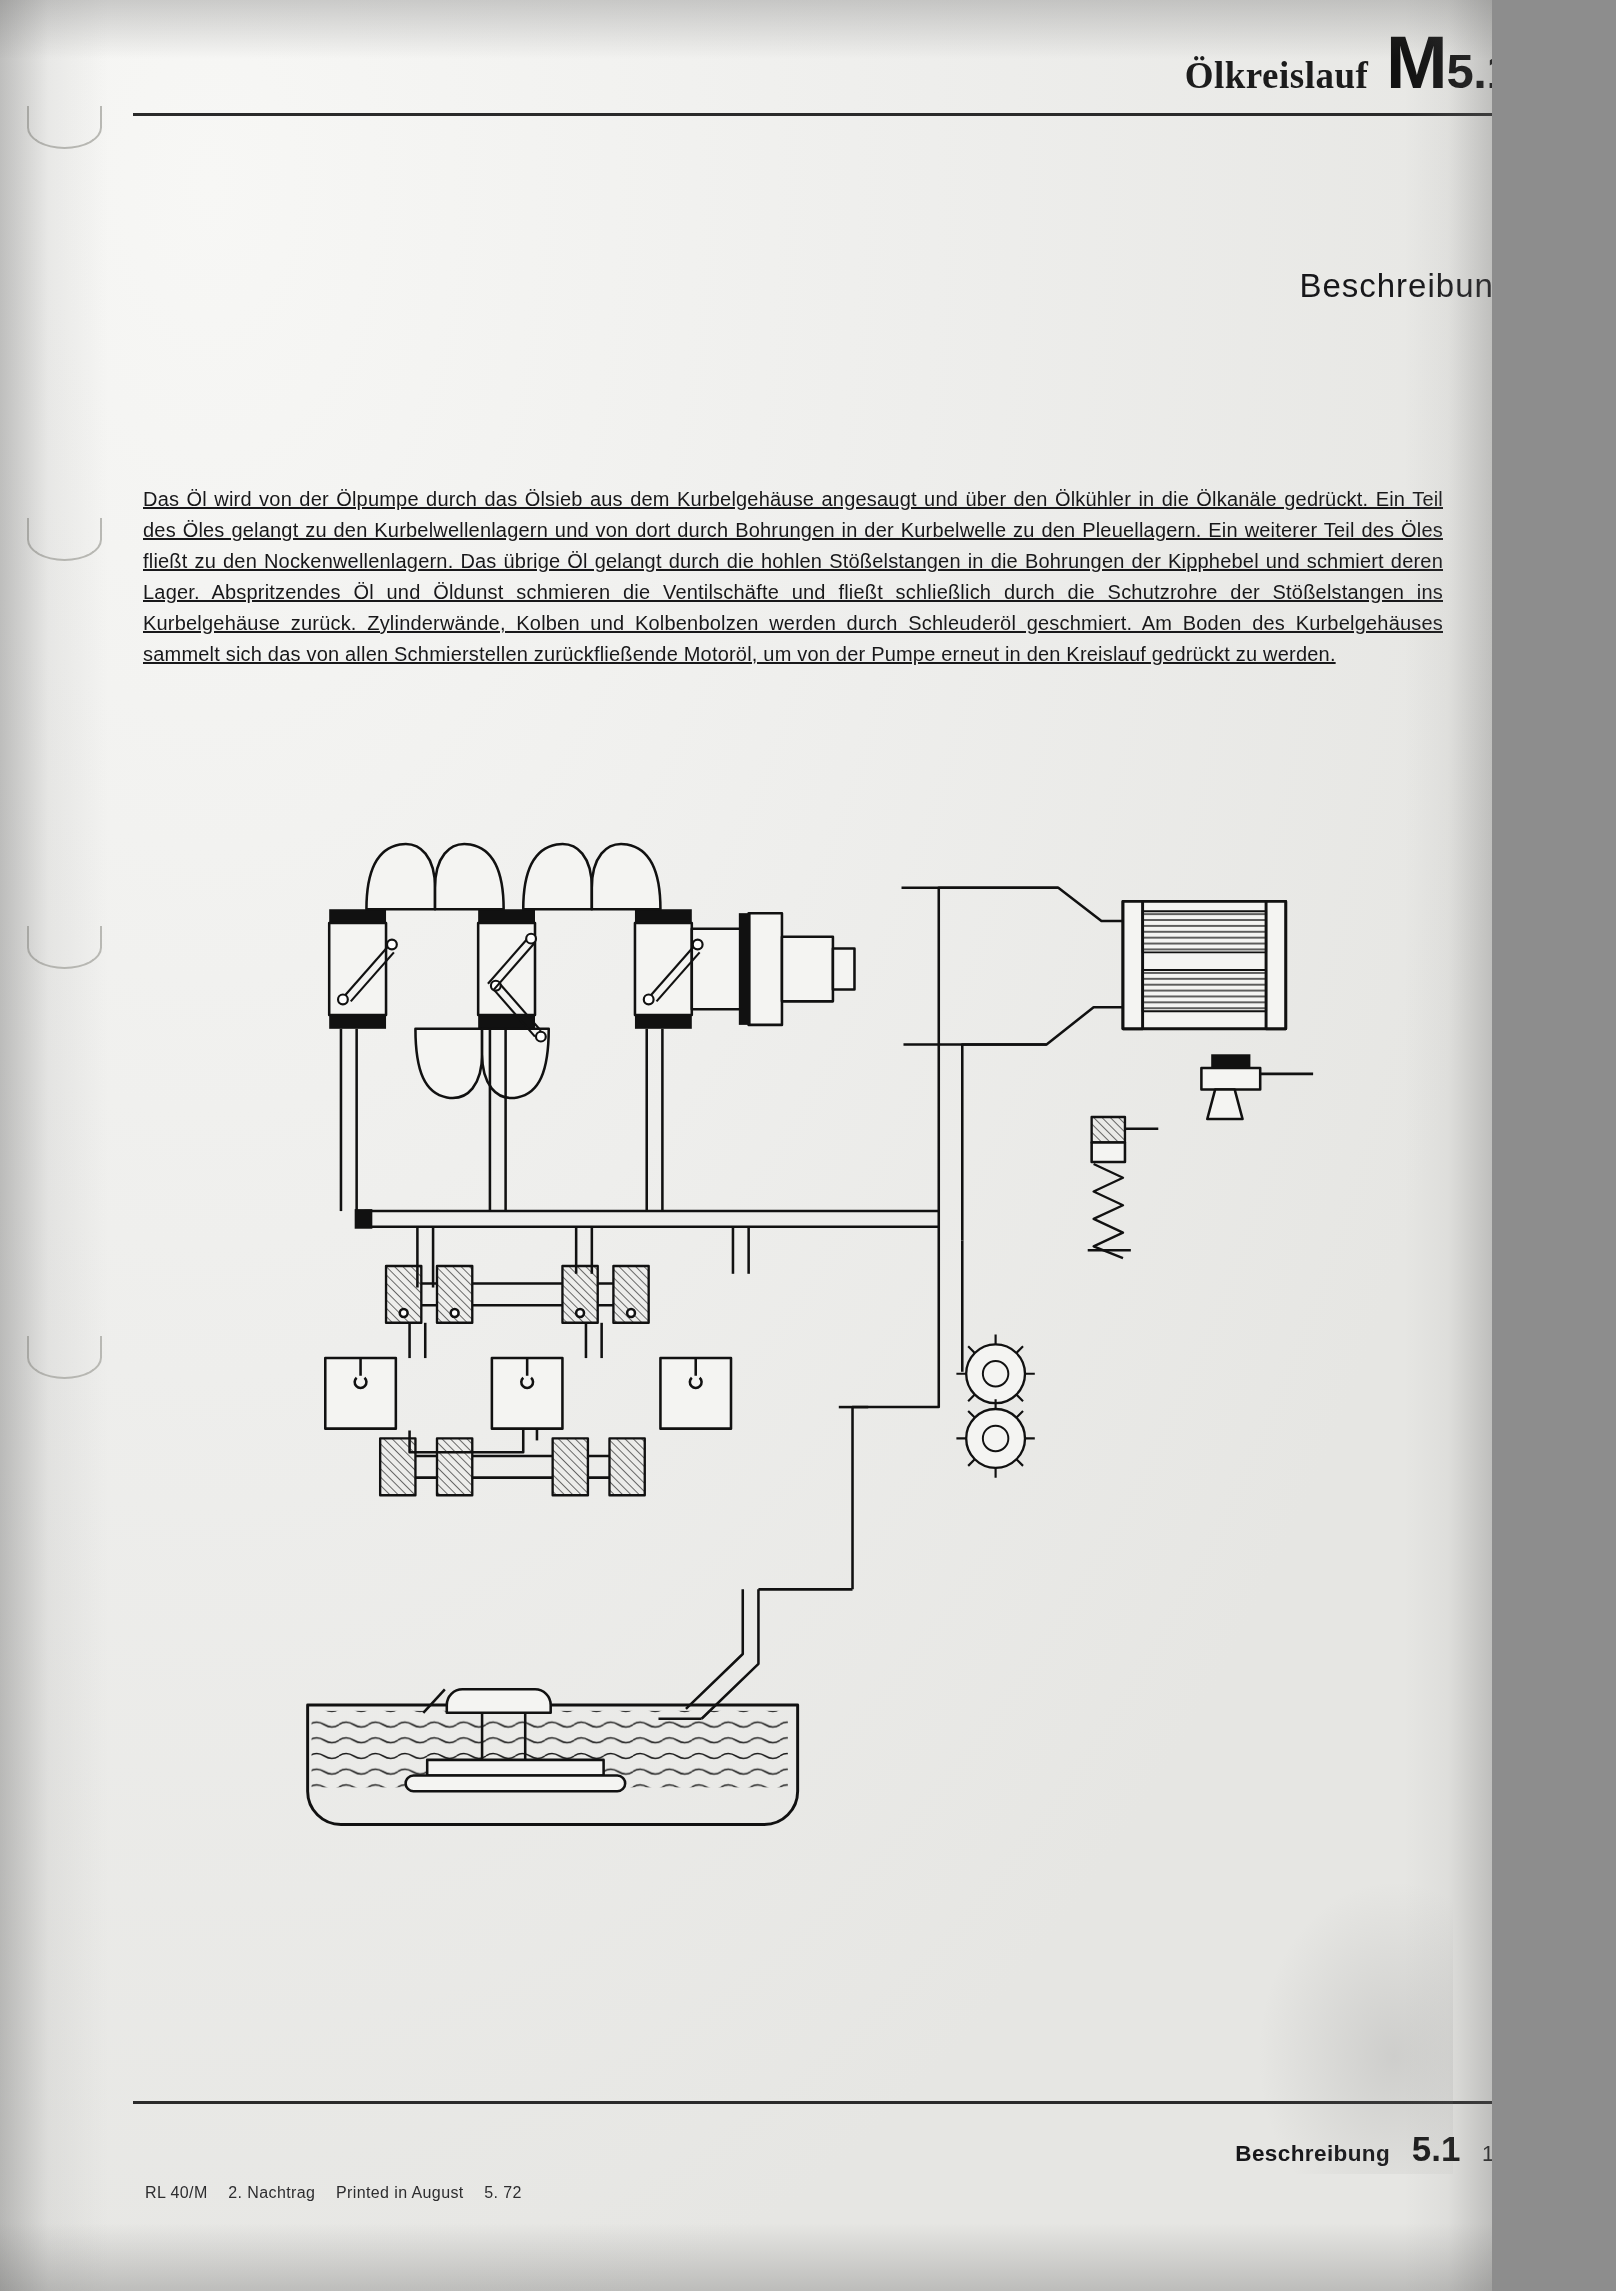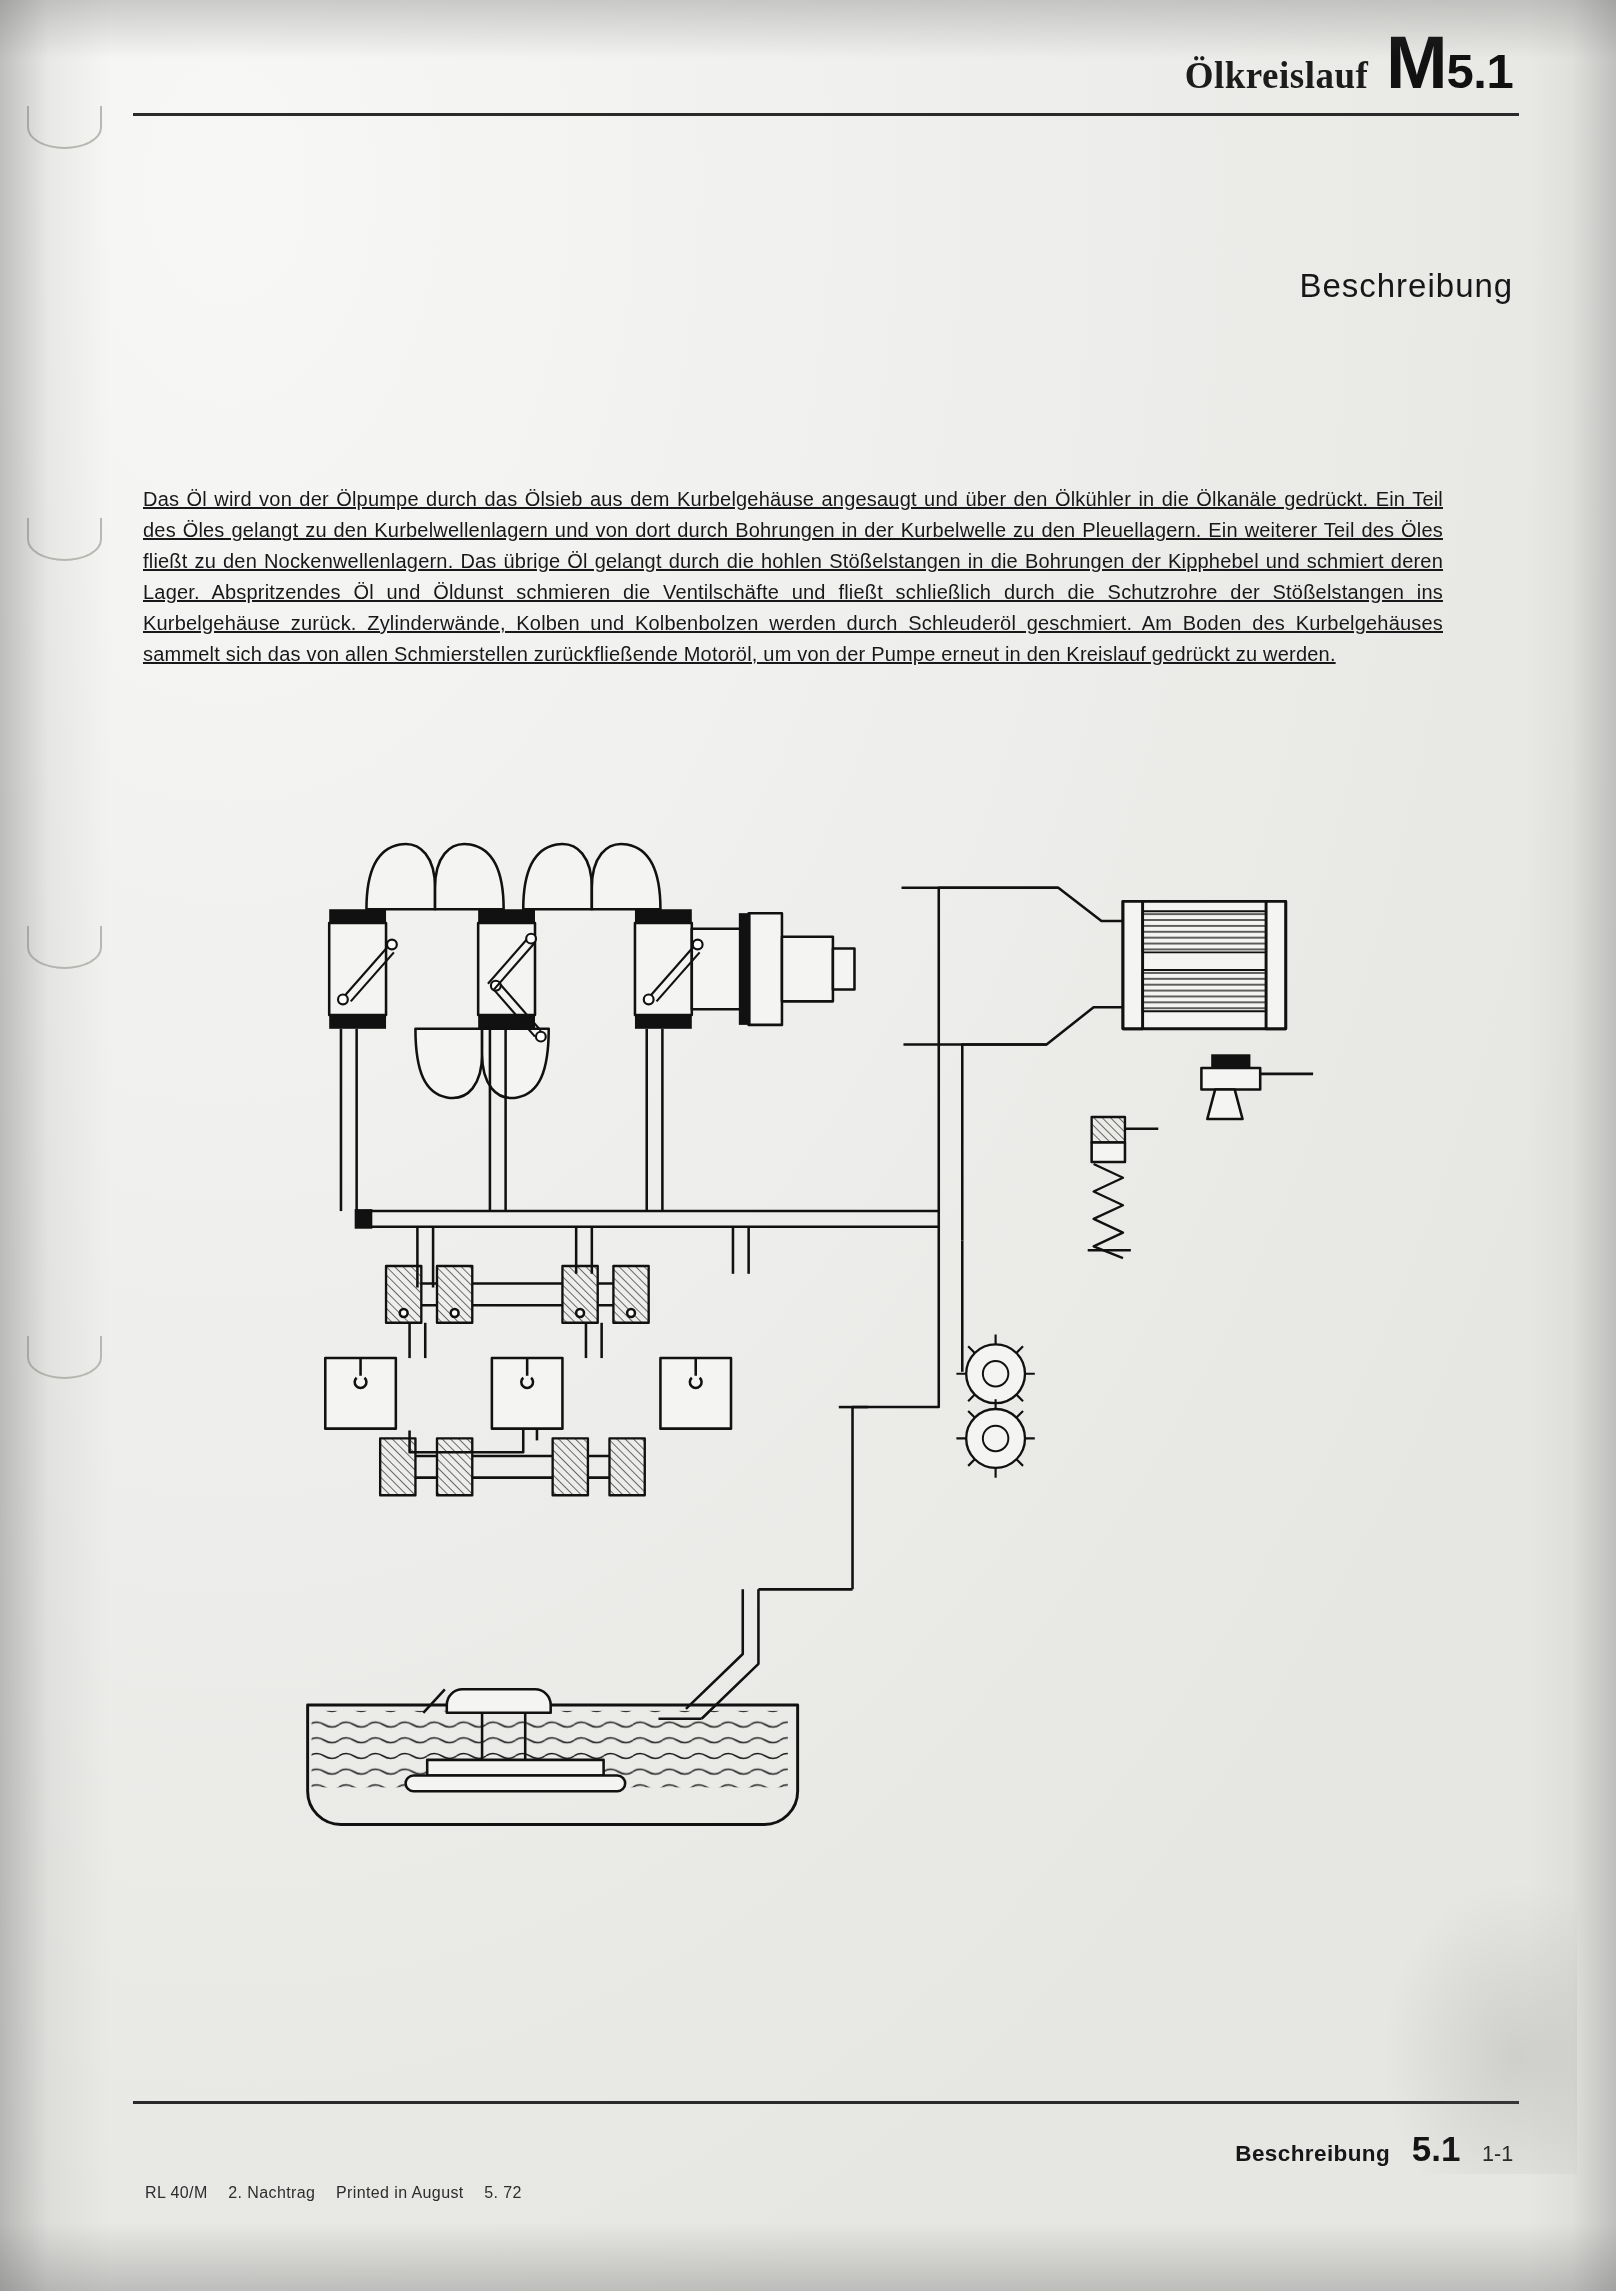--- a/index.html
+++ b/index.html
@@ -9,21 +9,21 @@
   }
   body {
     width: 1616px;
     height: 2292px;
     font-family: "Liberation Sans", sans-serif;
     overflow: hidden;
   }
   .page {
     position: absolute;
     left: 0; top: 0;
-    width: 1616px;
+    width: 1492px;
     height: 2292px;
     background: #efefed;
     background-image:
       radial-gradient(ellipse at 14% 8%, #f7f7f5 0%, #eeeeec 40%, #e6e6e3 75%),
       linear-gradient(100deg, rgba(120,120,120,0.10) 0%, rgba(255,255,255,0) 18%);
     box-sizing: border-box;
     overflow: hidden;
   }
   .page-inner {
     position: absolute;

